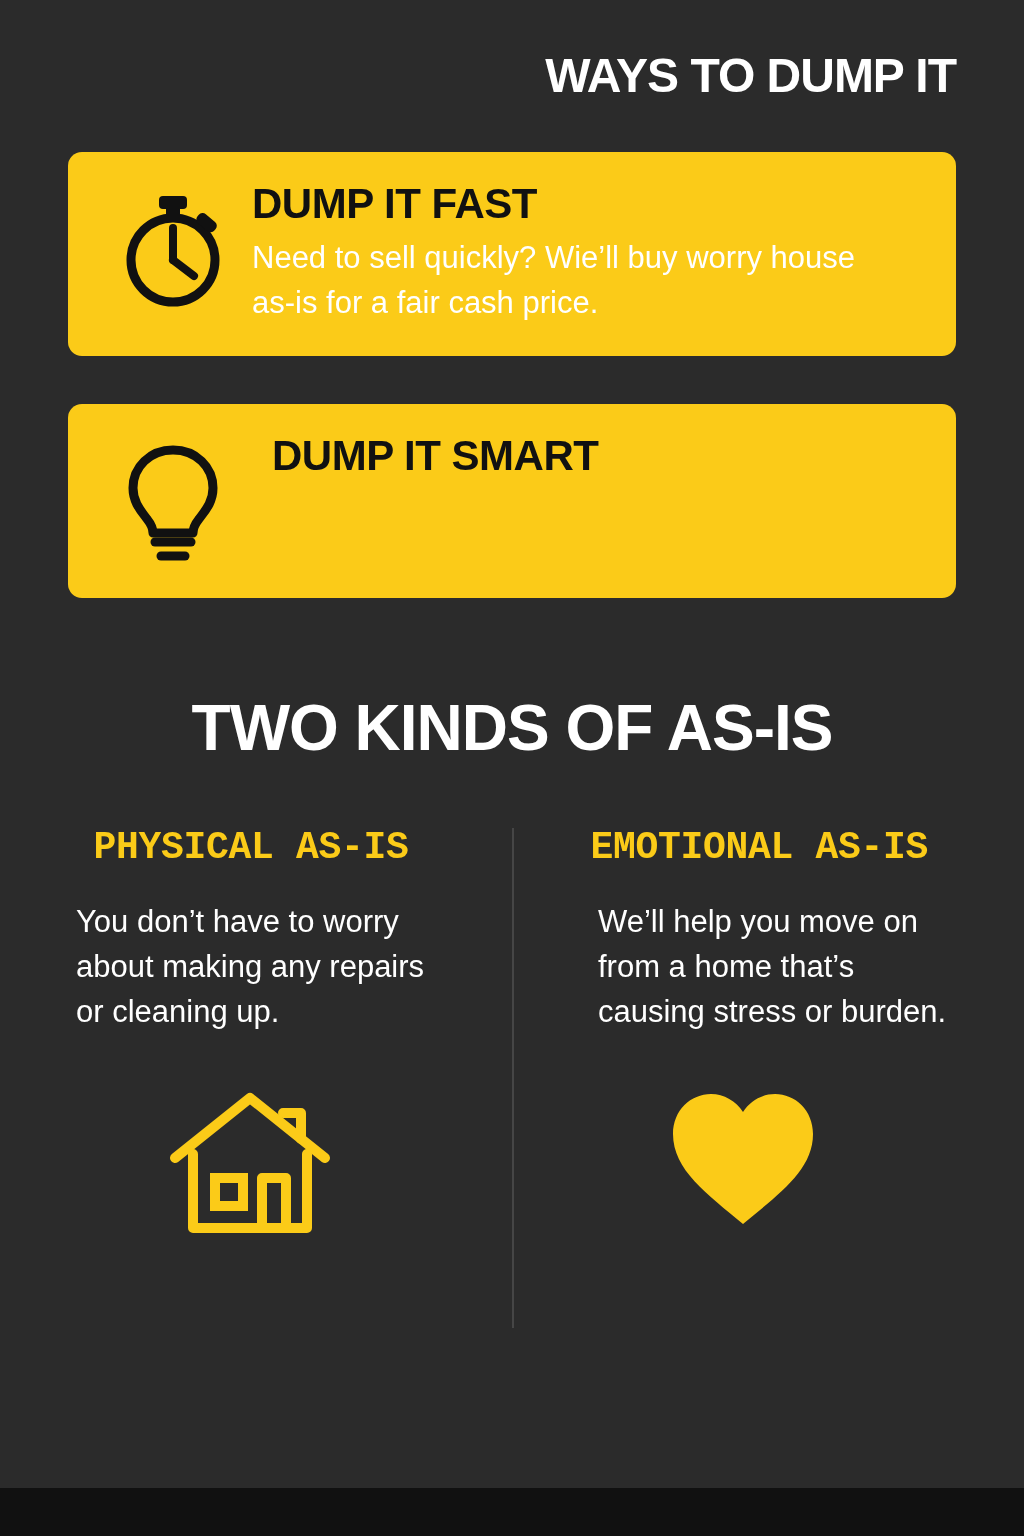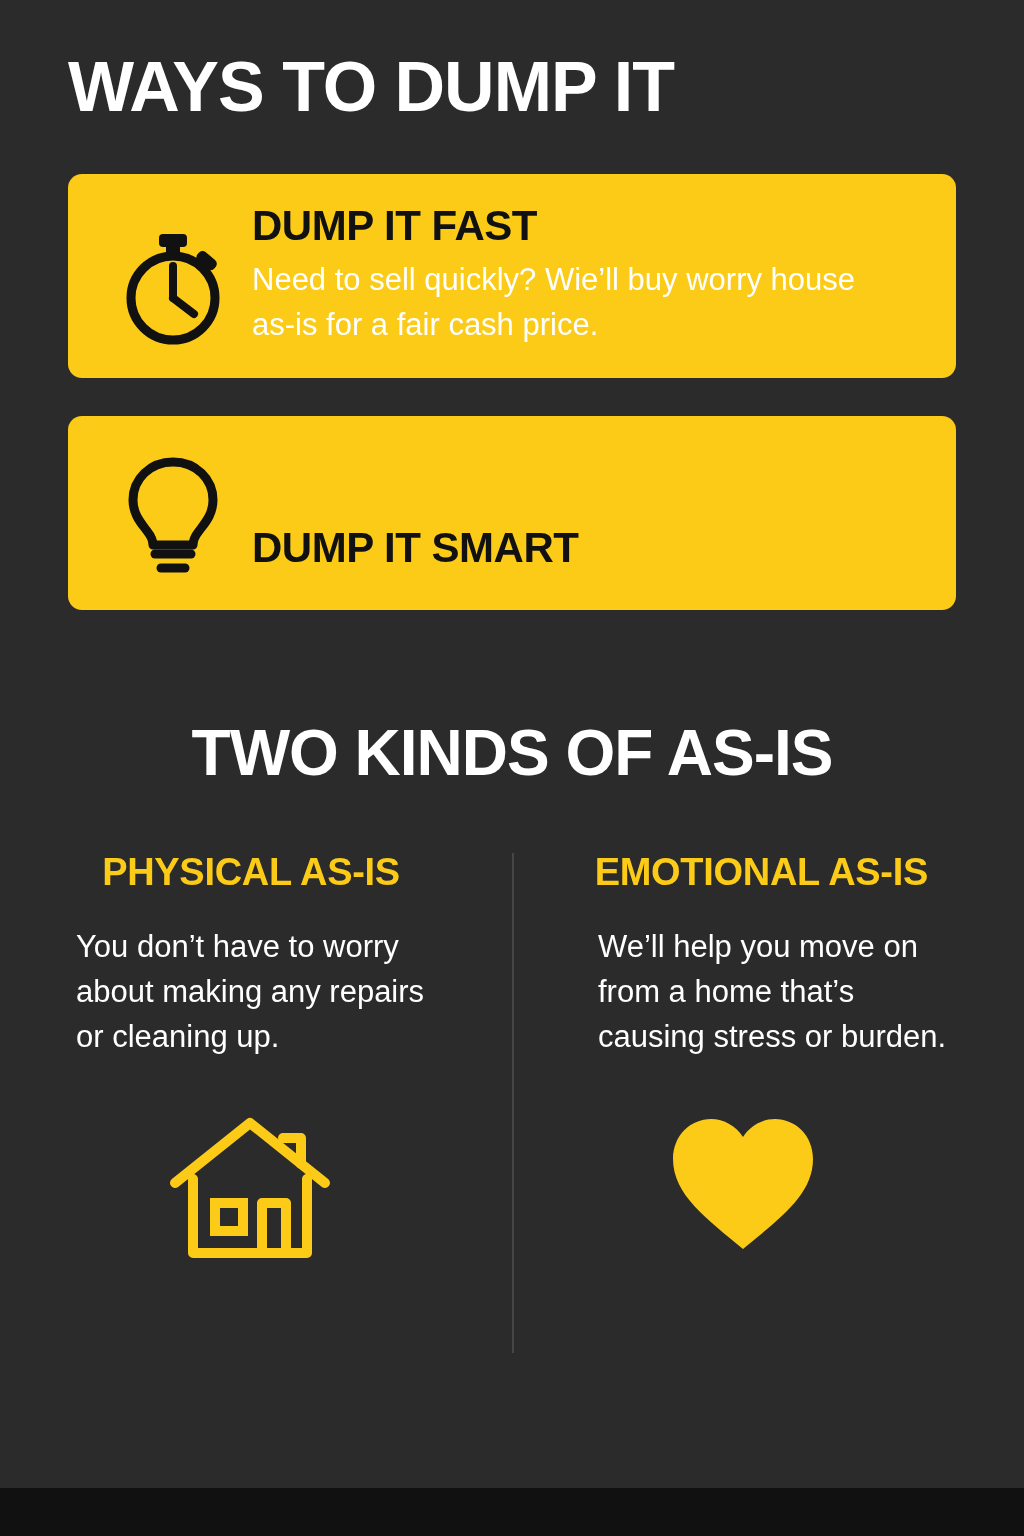--- a/index.html
+++ b/index.html
@@ -20,42 +20,43 @@
     background: #2b2b2b;
     box-sizing: border-box;
     overflow: hidden;
   }
   .content {
     padding: 0 68px;
   }
 
   
   .main-title {
-    text-align: left;
-    color: #ffffff;
-    font-size: 70px;
+    text-align: right;
+    color: #ffffff;
+    font-size: 48px;
     font-weight: 700;
     letter-spacing: -1px;
     line-height: 1;
     padding-top: 52px;
     margin: 0;
     font-family: "Liberation Sans", sans-serif;
   }
 
   
   .card {
     background: #FBCB18;
     border-radius: 14px;
     display: flex;
-    align-items: flex-end;
+    align-items: flex-start;
     padding: 26px 30px 30px 30px;
     box-sizing: border-box;
   }
   .card + .card {
-    margin-top: 38px;
+    margin-top: 48px;
+    gap: 20px;
   }
   .cards-wrap {
     margin-top: 52px;
   }
   .card-icon {
     flex: 0 0 150px;
     display: flex;
     align-items: center;
     justify-content: center;
     padding-top: 6px;
@@ -81,21 +82,21 @@
   }
 
   
   .section-title {
     text-align: center;
     color: #ffffff;
     font-size: 64px;
     font-weight: 700;
     letter-spacing: -1px;
     line-height: 1;
-    margin: 13px;
+    margin: 0;
     padding-top: 98px;
   }
 
   
   .columns {
     display: flex;
     margin-top: 66px;
     position: relative;
   }
   .col {
@@ -117,20 +118,21 @@
     background: #464646;
   }
   .col-title {
     color: #FBCB18;
     font-size: 38px;
     font-weight: 700;
     line-height: 1.15;
     text-align: center;
     margin: 0 0 30px 0;
     letter-spacing: -0.3px;
+    font-family: Liberation Mono, monospace;
   }
   .col-title-left { padding-right: 18px; }
   .col-title-right { padding-right: 28px; text-align: right; }
   .col-text {
     color: #ffffff;
     font-size: 31px;
     line-height: 1.45;
     margin: 8px;
   }
   .col-icon {

